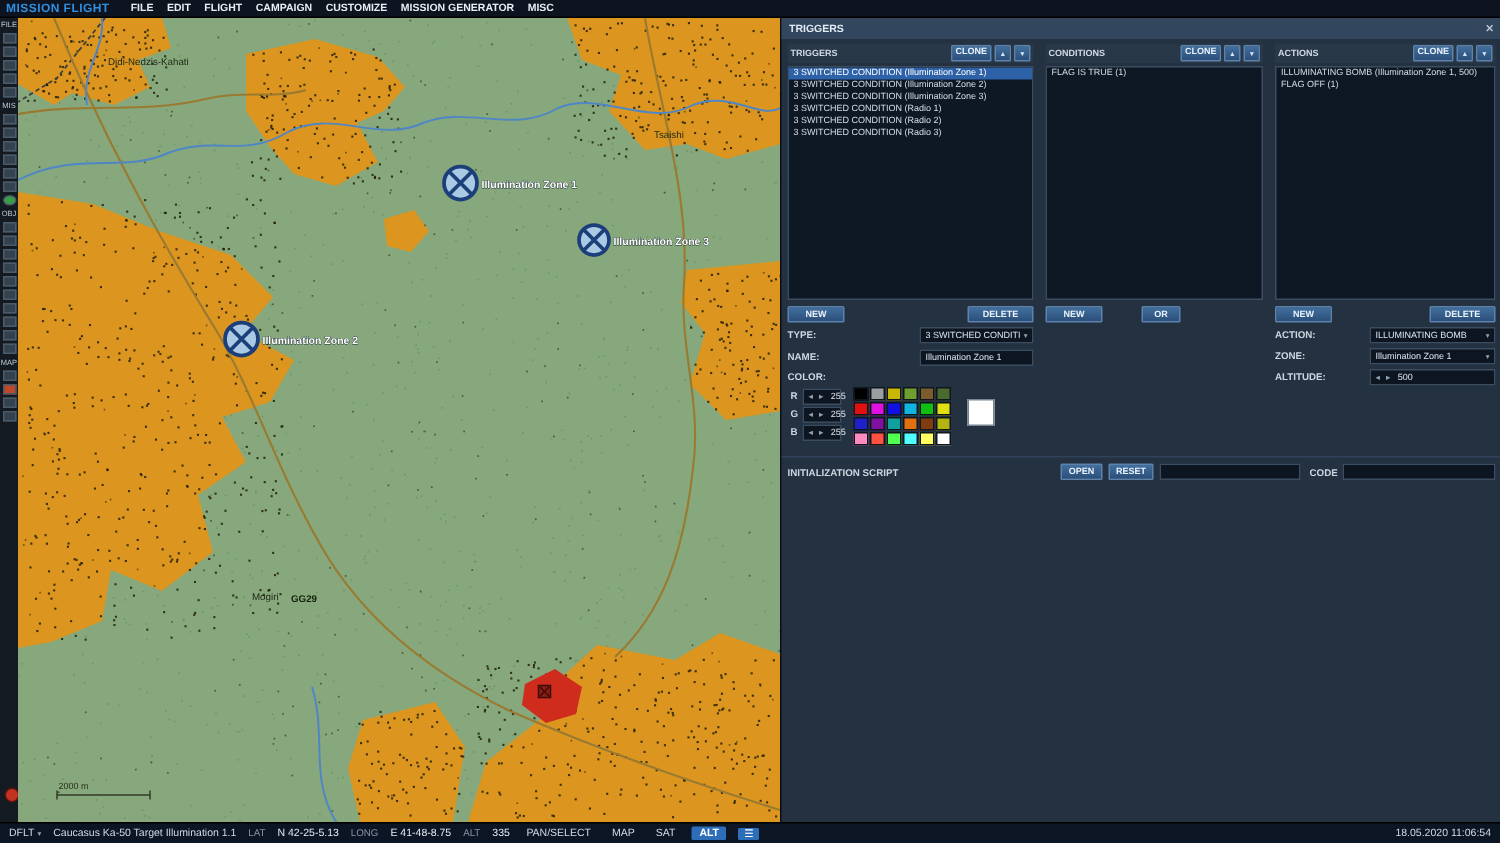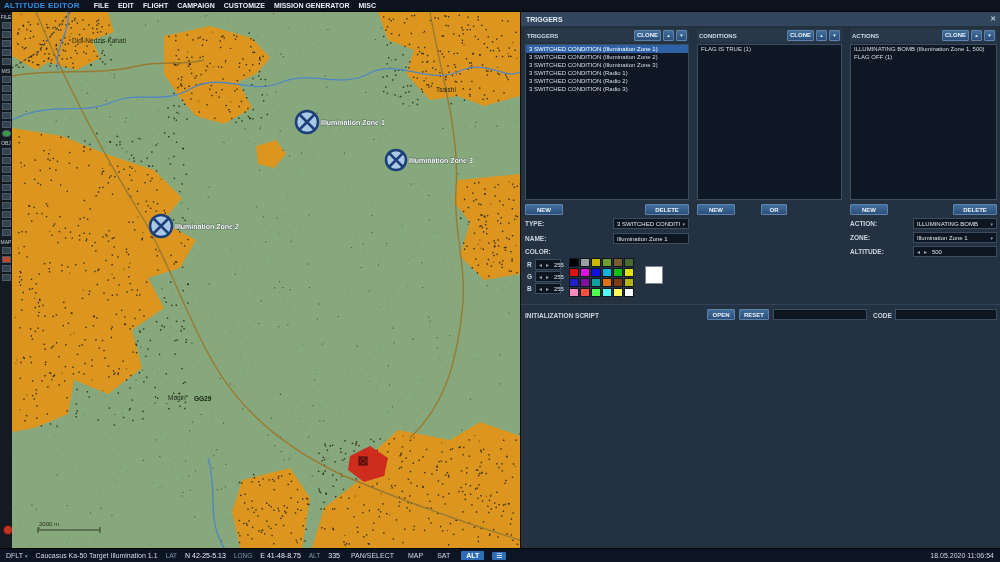--- a/index.html
+++ b/index.html
@@ -74,21 +74,21 @@
   .sb-menu{background:#2e6db8;color:#fff;width:14px;text-align:center;border-radius:1px;}
   #sb-time{margin-left:auto;color:#cfd9e3;}
   .caret{font-size:5px;color:#8fa3b8;margin-left:2px;}
 </style>
 </head>
 <body>
 
 <div id="screen">
 
   <div id="menubar">
-    <span id="app-title">ALTITUDE EDITOR</span>
+    <span id="app-title">MISSION FLIGHT</span>
     <div id="menu-items">
         <div class="menu-item">FILE</div>
         <div class="menu-item">EDIT</div>
         <div class="menu-item">FLIGHT</div>
         <div class="menu-item">CAMPAIGN</div>
         <div class="menu-item">CUSTOMIZE</div>
         <div class="menu-item">MISSION GENERATOR</div>
         <div class="menu-item">MISC</div>
       </div>
   </div>

